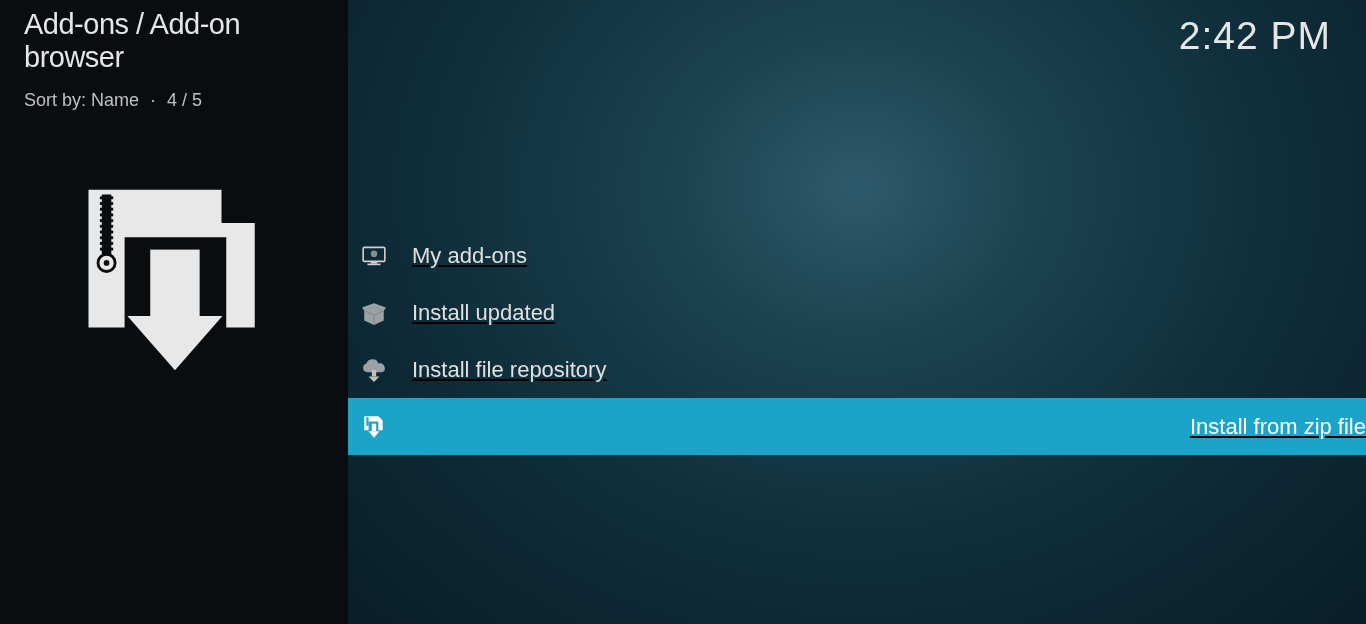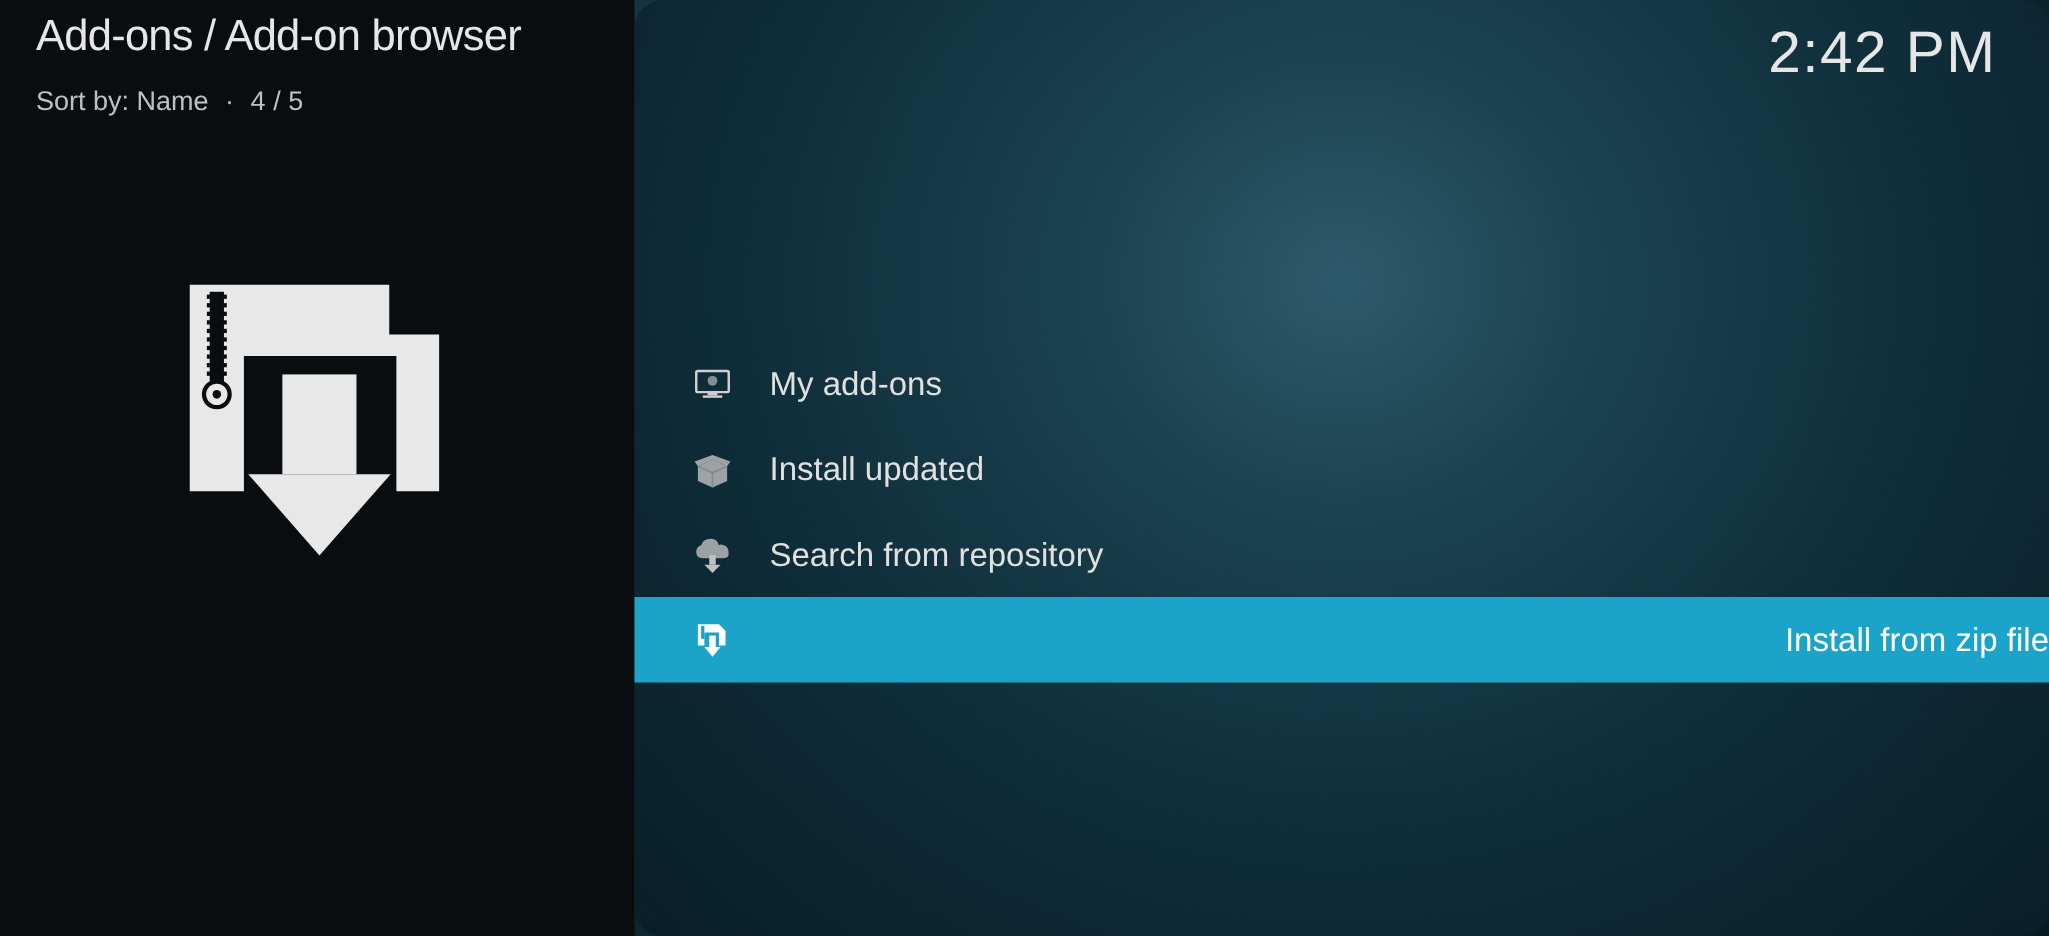--- a/index.html
+++ b/index.html
@@ -10,21 +10,21 @@
     body {
       width: 1366px;
       height: 624px;
       font-family: Arial, Helvetica, sans-serif;
       background: linear-gradient(135deg, #1a3d4d 0%, #0d2833 50%, #071a22 100%);
       display: flex;
       overflow: hidden;
       position: relative;
     }
     .sidebar {
-      width: 423px;
+      width: 348px;
       height: 100%;
       background: #0a0d0f;
       position: relative;
       flex-shrink: 0;
     }
     .sidebar-header {
       padding: 8px 24px;
     }
     .breadcrumb {
       color: #e6e6e6;
@@ -50,43 +50,43 @@
     .sidebar-icon {
       width: 190px;
       height: 190px;
       fill: #e8e8e8;
     }
     .content {
       flex: 1;
       height: 100%;
       position: relative;
       background: radial-gradient(ellipse at 50% 30%, #2d5a6b 0%, #1c4250 25%, #0f2d3a 60%, #081e28 100%);
-      border-radius: 19px;
     }
     .clock {
       position: absolute;
       top: 14px;
       right: 35px;
       color: #e6e6e6;
       font-size: 39px;
       font-weight: 300;
       letter-spacing: 1px;
     }
     .menu-list {
       position: absolute;
       top: 227px;
       left: 0;
       right: 0;
     }
     .menu-item {
       display: flex;
       align-items: center;
       height: 57px;
-      padding-left: 38px;
+      padding-left: 12px;
       cursor: pointer;
+      text-decoration: underline;
     }
     .menu-item.selected {
       background: #1ca3c9;
       justify-content: space-between;
     }
     .menu-item-icon {
       width: 28px;
       height: 28px;
       margin-right: 24px;
       fill: #e0e0e0;
@@ -169,21 +169,21 @@
     </div>
 
     <div class="menu-item">
       <div class="menu-item-icon">
         <svg viewBox="0 0 24 24" width="26" height="26">
           <path d="M 6 14 Q 2 14 2 10 Q 2 7 5 6 Q 6 2 11 2 Q 15 2 16 6 Q 17 5 19 6 Q 22 7 22 11 Q 22 14 18 14 Z" fill="#c0c0c0" opacity="0.8"></path>
           <rect x="10" y="12" width="4" height="6" fill="#c0c0c0"></rect>
           <path d="M 7 18 L 12 23 L 17 18 Z" fill="#c0c0c0"></path>
         </svg>
       </div>
-      <span class="menu-item-label">Search from repository</span>
+      <span class="menu-item-label">Install file repository</span>
     </div>
 
     <div class="menu-item selected">
       <div class="menu-item-icon">
         <svg viewBox="0 0 24 24" width="26" height="26">
           <path d="M 3 2 L 16 2 L 20 6 L 20 15 L 16 15 L 16 7 L 7 7 L 7 15 L 3 15 Z" fill="#ffffff"></path>
           <rect x="5" y="3" width="2" height="8" fill="#1ca3c9"></rect>
           <rect x="10" y="9" width="4" height="7" fill="#ffffff"></rect>
           <path d="M 7 16 L 12 22 L 17 16 Z" fill="#ffffff"></path>
         </svg>

